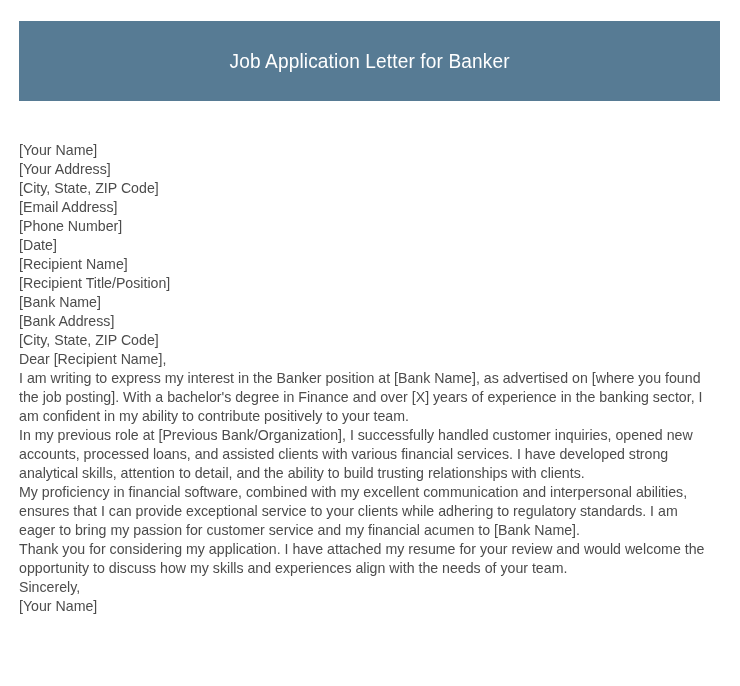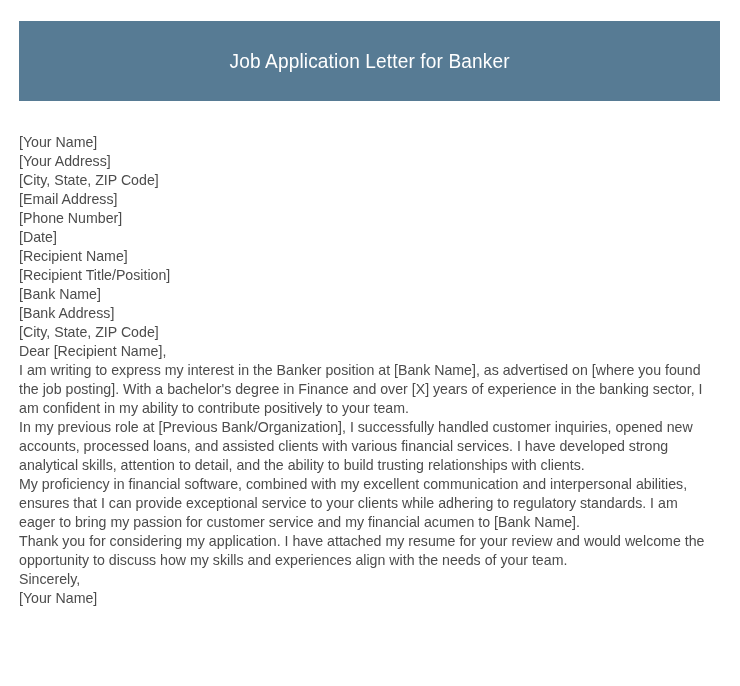--- a/index.html
+++ b/index.html
@@ -47,21 +47,21 @@
     text-align: center;
     white-space: nowrap;
     transform: scaleX(0.93);
     transform-origin: center center;
   }
 
   
   .letter-body {
     position: absolute;
     left: 19px;
-    top: 133px;
+    top: 141px;
     width: 702px;
     color: #4c4c4c;
     font-family: "Liberation Sans", sans-serif;
     font-size: 14.4px;
     line-height: 19px;
     text-align: left;
   }
 
   .letter-line,
   .letter-paragraph {

